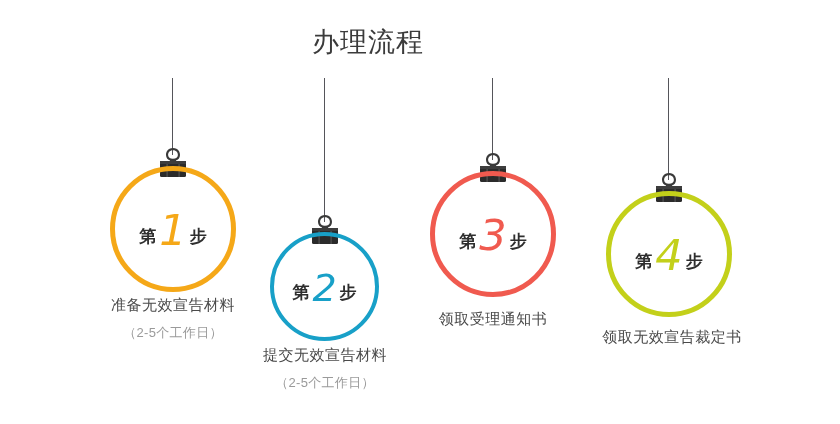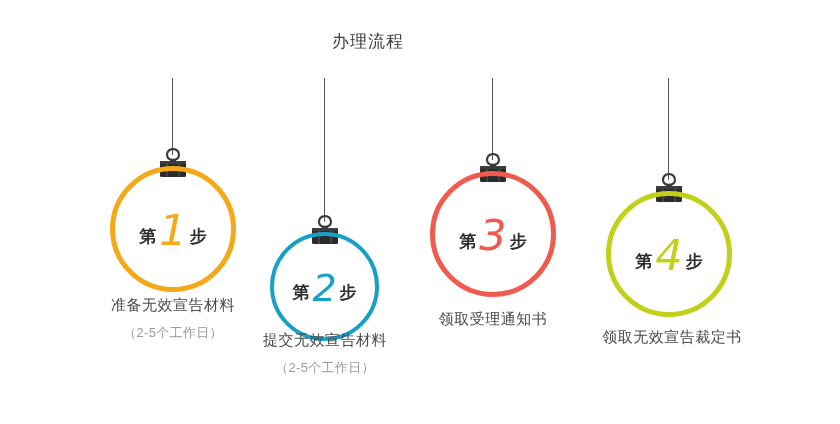--- a/index.html
+++ b/index.html
@@ -18,21 +18,21 @@
     position: relative;
     width: 840px;
     height: 424px;
   }
   .page-title {
     position: absolute;
     left: 0;
     top: 26px;
     width: 736px;
     text-align: center;
-    font-size: 17px;
+    font-size: 27px;
     line-height: 32px;
     color: #3b3b3b;
     letter-spacing: 1px;
     font-weight: 400;
   }
   .step {
     position: absolute;
     top: 0;
     left: 0;
   }
@@ -137,21 +137,21 @@
         <rect x="25.5" y="15" width="1.2" height="16" fill="#555"></rect>
         <rect x="7" y="15" width="26" height="3" fill="#3d3d3d"></rect>
       </svg>
     </div>
     <div class="ring" style="left:270px; top:232px; width:109px; height:109px; border-width:4px; border-color:#18A0C8;"></div>
     <div class="step-num" style="left:270px; top:266px; width:109px;">
       <span class="num-pre">第</span>
       <span class="num-big" style="color:#18A0C8; font-size:38px; line-height:38px;">2</span>
       <span class="num-post">步</span>
     </div>
-    <div class="caption" style="left:195px; top:329px; width:260px;">
+    <div class="caption" style="left:195px; top:344px; width:260px;">
       <div class="caption-main">提交无效宣告材料</div>
       <div class="caption-sub">（2-5个工作日）</div>
     </div>
   </div>
 
   <div class="step">
     <div class="string" style="left:492px; top:78px; height:82px;"></div>
     <div class="clip" style="left:473px; top:151px;">
       <svg width="40" height="34" viewBox="0 0 40 34">
         <path d="M20 2 C14.5 2 13 6 13 9 C13 12 15 14 17 14.5 L17 16 L23 16 L23 14.5 C25 14 27 12 27 9 C27 6 25.5 2 20 2 Z M20 4.2 C23.6 4.2 24.9 6.6 24.9 9 C24.9 11.2 23 12.8 20 12.8 C17 12.8 15.1 11.2 15.1 9 C15.1 6.6 16.4 4.2 20 4.2 Z" fill="#3a3a3a"></path>

